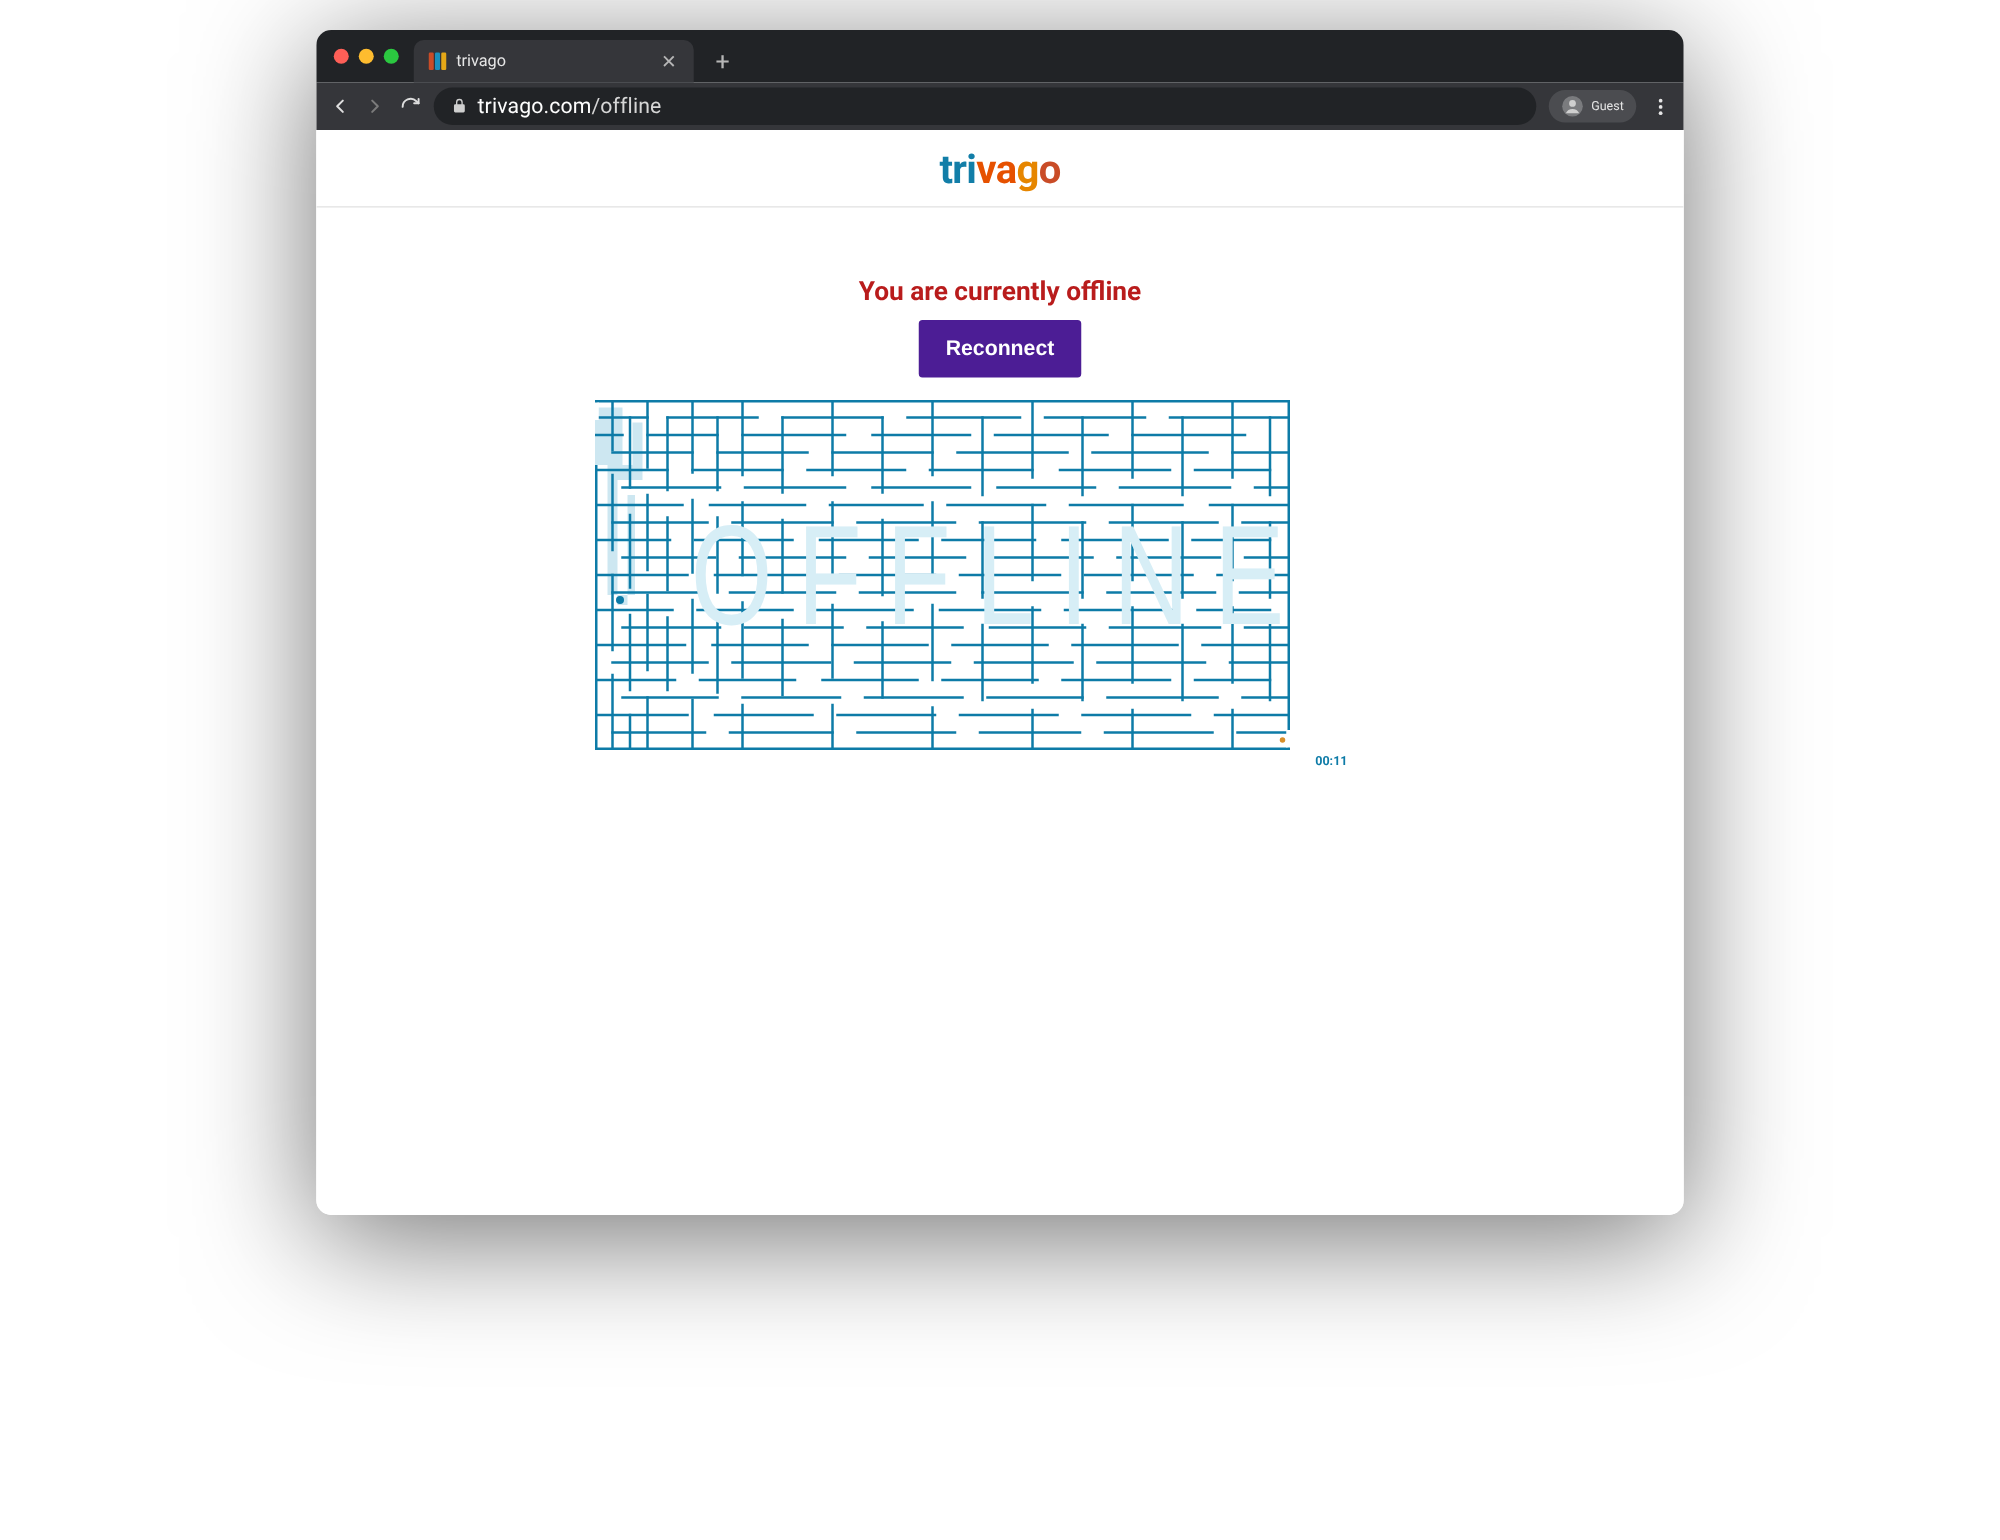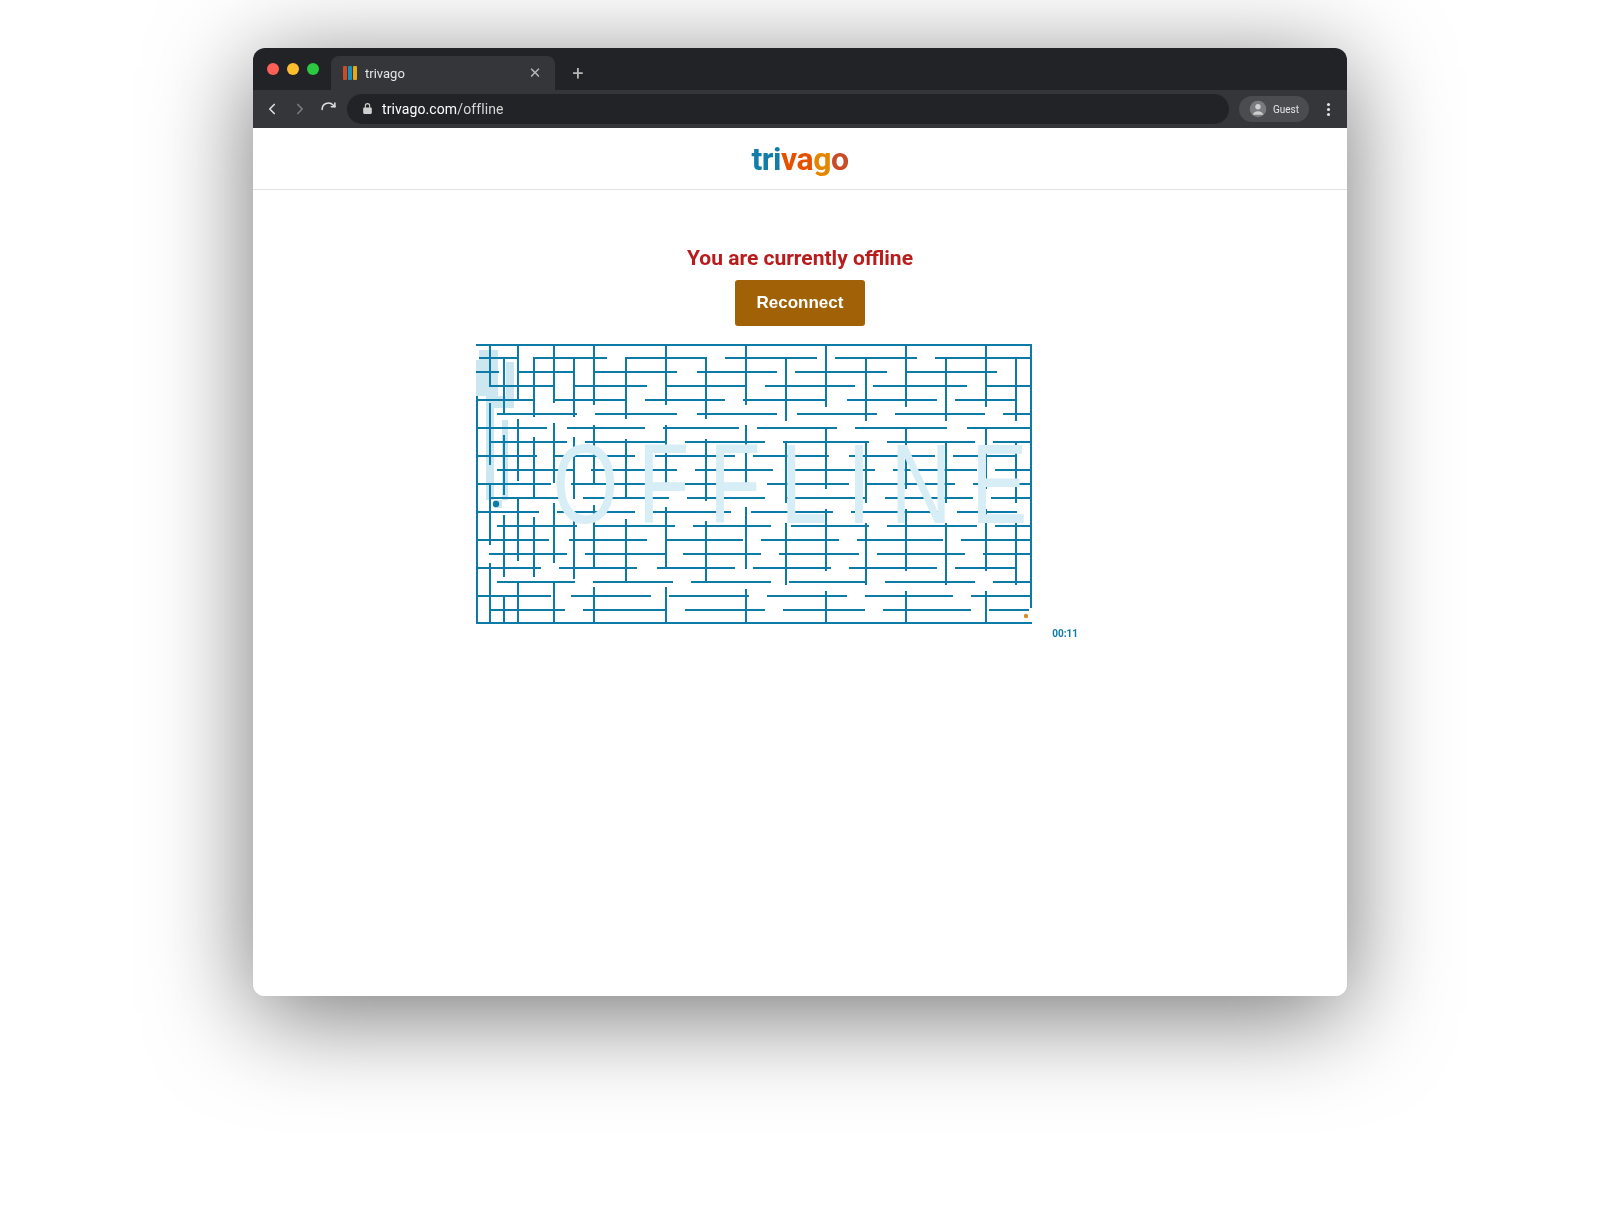--- a/index.html
+++ b/index.html
@@ -1,53 +1,53 @@
 <!DOCTYPE html>
 <html><head>
   <meta charset="utf-8">
   <style>
     * { margin:0; padding:0; box-sizing:border-box; }
     html,body { width:100%; height:100%; background:#fff; font-family:-apple-system,BlinkMacSystemFont,"Segoe UI",Roboto,Arial,sans-serif; }
     .page { width:1232px; height:1232px; position:relative; left:calc(50% - 616px); }
     
-    .shadow-wrap { position:absolute; left:69px; top:24px; width:1094px; height:948px; border-radius:0; filter:drop-shadow(0 18px 50px rgba(0,0,0,0.55));margin-top:24px; }
+    .shadow-wrap { position:absolute; left:69px; top:24px; width:1094px; height:948px; border-radius:0; filter:drop-shadow(0 18px 50px rgba(0,0,0,0.55)); }
     .browser { width:100%; height:100%; border-radius:12px; overflow:hidden; background:#fff; display:flex; flex-direction:column; }
     
     .titlebar { background:#212326; height:42px; display:flex; align-items:flex-end; padding-left:14px; }
     .traffic-lights { display:flex; gap:8px; align-items:center; height:42px; padding-right:12px; }
     .tl { width:12px; height:12px; border-radius:50%; }
     .tl.red { background:#fe5f57; } .tl.yellow { background:#febc2f; } .tl.green { background:#2bc840; }
     .tab { background:#35363a; height:34px; border-top-left-radius:8px; border-top-right-radius:8px; display:flex; align-items:center; padding:0 12px; gap:8px; width:224px; margin-right:6px; }
     .favicon { display:flex; gap:1px; }
     .favicon span { width:4px; height:14px; display:block; border-radius:1px; }
     .fv1{background:#c94c27;} .fv2{background:#1a8fbc;} .fv3{background:#e6a817;}
     .tab-title { color:#e6e6e6; font-size:13px; flex:1; overflow:hidden; white-space:nowrap; text-overflow:ellipsis; }
     .tab-close { color:#b6b6b6; font-size:15px; width:16px; text-align:center; }
     .new-tab { color:#b6b6b6; font-size:20px; width:34px; height:34px; display:flex; align-items:center; justify-content:center; }
     .toolbar { background:#35363a; height:38px; display:flex; align-items:center; padding:0 10px; gap:10px; }
     .nav-ico { color:#dedede; width:18px; height:18px; display:flex; align-items:center; justify-content:center; }
     .nav-ico.dim { color:#7b7b7b; }
     .omnibox { flex:1; background:#212326; border-radius:19px; height:30px; display:flex; align-items:center; padding:0 14px; gap:8px; }
     .lock-ico { color:#cfcfcf; }
-    .url { color:#d6d6d6; font-size:14px; letter-spacing:.1px; }
+    .url { color:#d6d6d6; font-size:17px; letter-spacing:.1px; }
     .url .domain { color:#fdfdfd; }
     .guest-pill { display:flex; align-items:center; gap:6px; color:#e5e5e5; font-size:10px; background:#4b4c50; padding:4px 10px; border-radius:16px; }
     .avatar-ico svg { display:block; }
     .kebab { color:#e6e6e6; width:18px; display:flex; flex-direction:column; align-items:center; gap:2px; }
     .kebab span{ width:3px; height:3px; border-radius:50%; background:#e6e6e6; }
     
     .content { flex:1; background:#ffffff; overflow:hidden; }
     .brand-bar { height:62px; display:flex; align-items:center; justify-content:center; border-bottom:1px solid #e1e1e1; }
     .logo { font-weight:700; font-size:32px; letter-spacing:-.5px; line-height:1; }
     .logo .t{color:#127ea8;} .logo .r{color:#127ea8;} .logo .i{color:#127ea8;}
     .logo .v{color:#e65100;} .logo .a{color:#e65100;} .logo .g{color:#e68600;} .logo .o{color:#c94c27;}
     .main-col { text-align:center; padding-top:56px; color:#35363a; }
     .headline { font-size:21px; font-weight:700; color:#b91c1c; margin-bottom:10px; }
     .subline { font-size:15px; color:#56595c; margin-bottom:24px; }
-    .reconnect { background:#a16207; color:#fff; font-size:17px; font-weight:700; border:none; padding:13px 22px; border-radius:3px; cursor:pointer; }
+    .reconnect { background:#4c1d95; color:#fff; font-size:17px; font-weight:700; border:none; padding:13px 22px; border-radius:3px; cursor:pointer; }
     .maze-intro { margin-top:86px; font-size:15px; color:#56595c; }
     .maze-wrap { margin:18px auto 0 auto; width:648px; position:relative; }
     .maze-svg { width:556px; height:280px; display:block; }
     .maze-word { position:absolute; inset:0; display:flex; align-items:center; justify-content:center; pointer-events:none; }
     .maze-word span { font-family:Arial,sans-serif; font-size:84px; letter-spacing:20px; font-weight:400; color:#d7eef6; transform:scaleY(1.35); }
     .timer { width:556px; margin:4px auto 0 auto; text-align:right; color:#0d7ba7; font-weight:700; font-size:10px; }
     .maze-dot { fill:#0d7ba7; }
     .maze-dot-end { fill:#d88f2a; }
     .trail { fill:#cde7f1; }
   </style>

